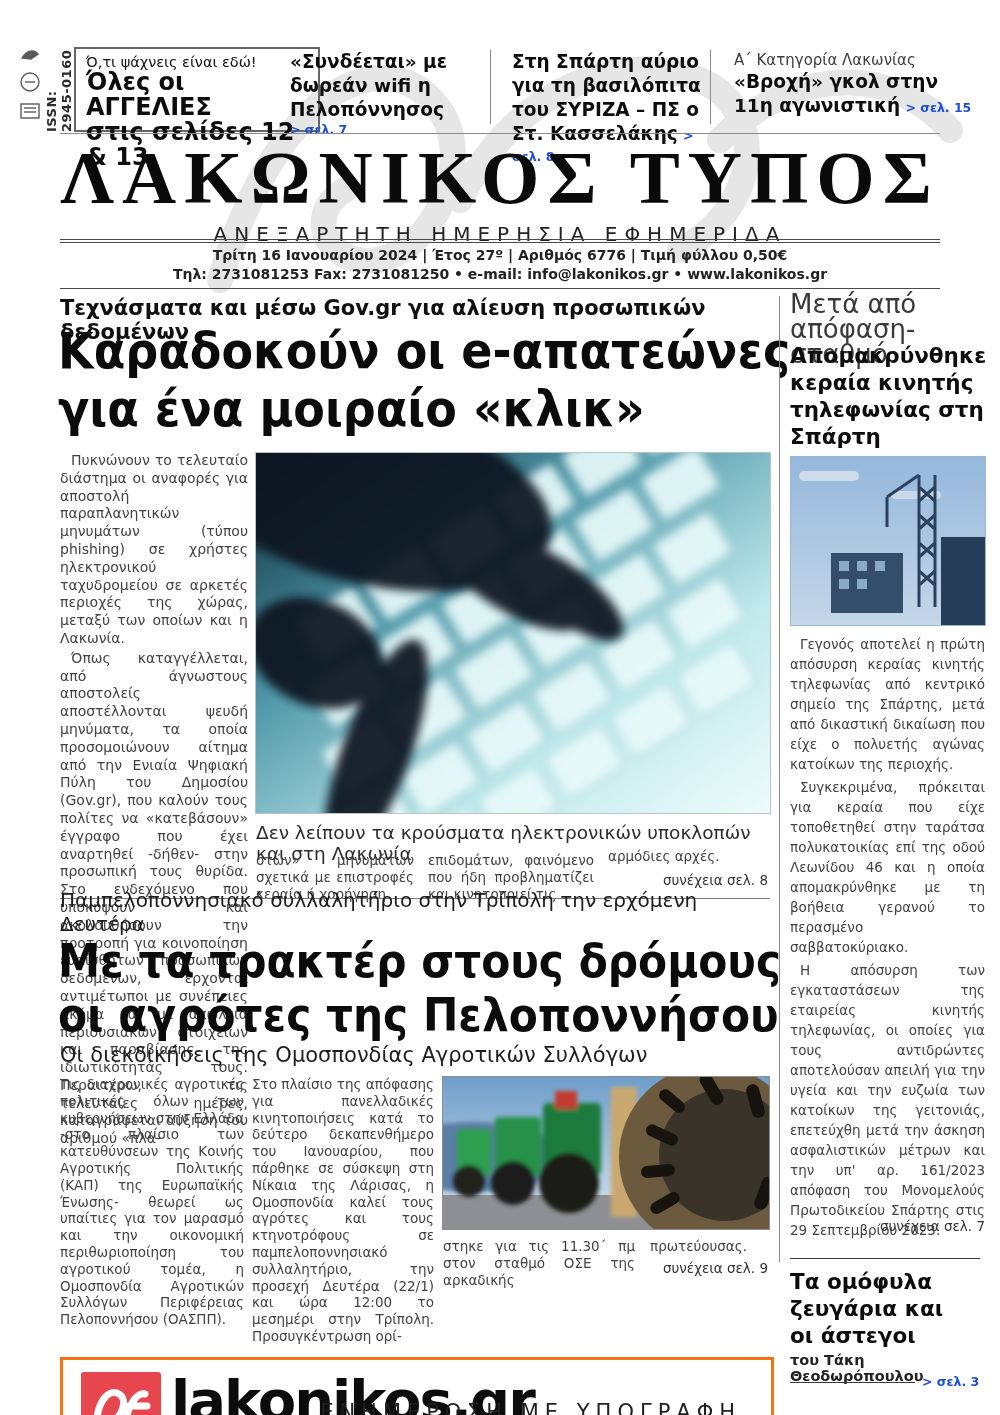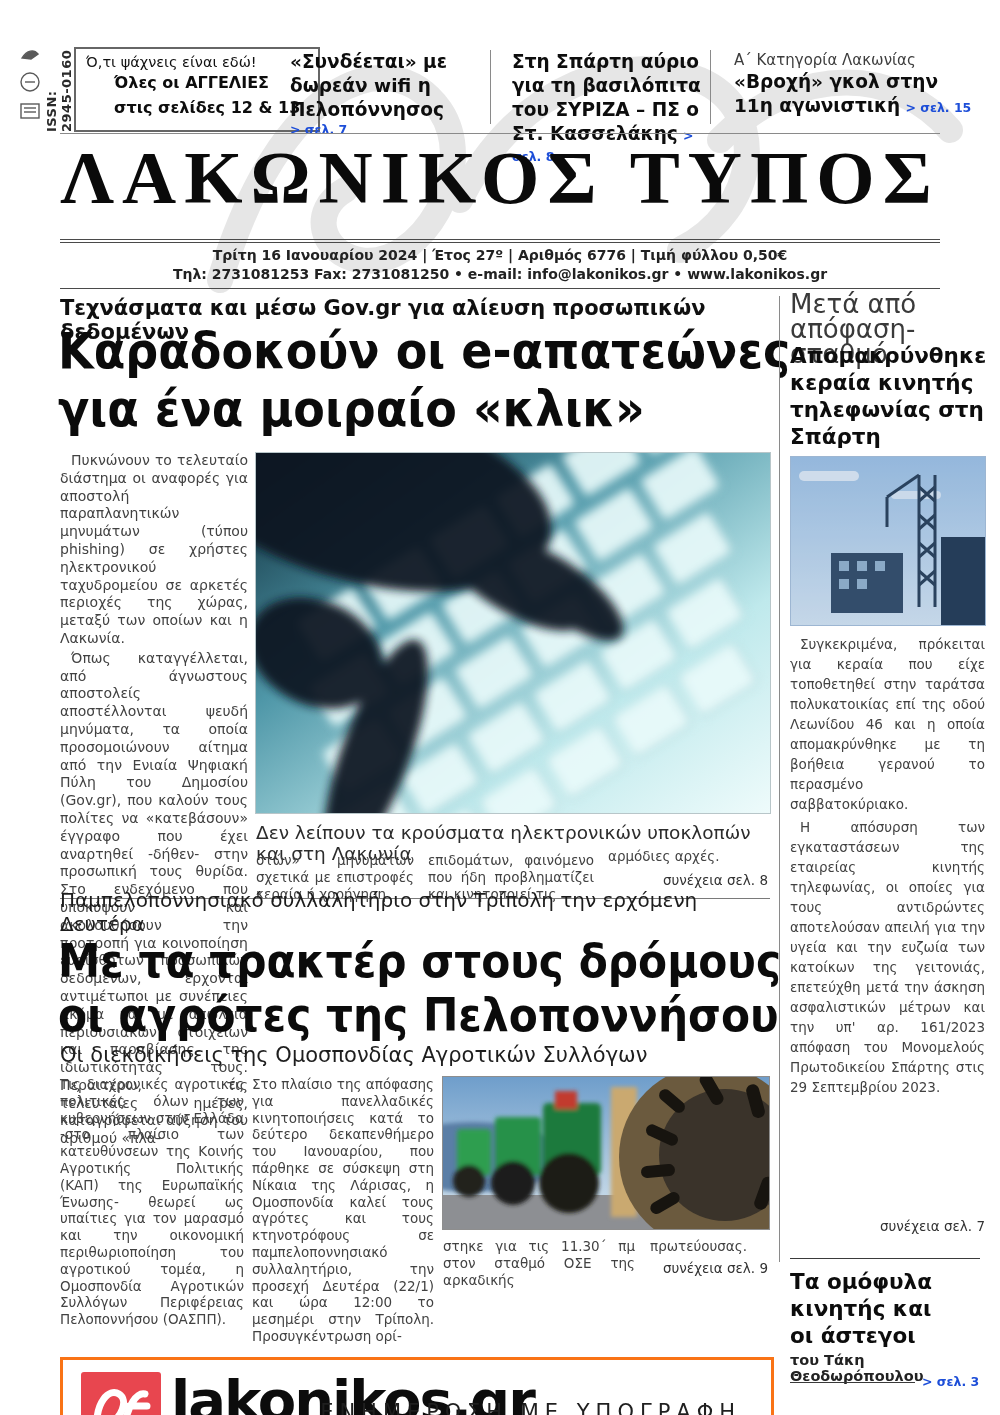--- a/index.html
+++ b/index.html
@@ -10,21 +10,21 @@
   .vrule{position:absolute;background:#8a8a8a;width:1px;}
 
   
   .issn{position:absolute;left:44px;top:46px;height:86px;
         writing-mode:vertical-rl;transform:rotate(180deg);
         font-size:13px;font-weight:bold;color:#2a2a2a;letter-spacing:.5px;}
   .elta{position:absolute;left:18px;top:46px;width:24px;height:86px;color:#555;}
   .adbox{position:absolute;left:74px;top:47px;width:222px;height:76px;border:2px solid #666;
          padding:5px 10px 0 10px;}
   .adbox .l0{font-size:14.5px;color:#111;}
-  .adbox .l1,.adbox .l2{font-size:16px;font-weight:bold;color:#0d0d0d;line-height:25px;margin-left:28px;}
+  .adbox .l1,.adbox .l2{font-size:24px;font-weight:bold;color:#0d0d0d;line-height:25px;}
   .teaser{position:absolute;top:50px;margin-left:12px;}
   .t-title{font-size:18.5px;font-weight:bold;line-height:24px;color:#0d0d0d;}
   .t-kicker{font-size:15px;color:#3d3d3d;line-height:20px;}
   .t-page{font-size:12.5px;font-weight:bold;color:#1d4ed8;}
   .teaser .inlinepage{display:inline;}
 
   
   .masthead{position:absolute;left:60px;top:138px;width:880px;text-align:center;}
   .mast-title{font-family:"Liberation Serif","DejaVu Serif",serif;font-weight:bold;
               font-size:75px;letter-spacing:8px;color:#0a0a0a;line-height:80px;white-space:nowrap;}
@@ -115,20 +115,21 @@
   <div class="teaser" style="left:722px;width:240px;">
     <div class="t-kicker">Α΄ Κατηγορία Λακωνίας</div>
     <span class="t-title">«Βροχή» γκολ στην 11η αγωνιστική</span>
     <span class="t-page inlinepage">&gt; σελ. 15</span>
   </div>
 
   <div class="rule" style="left:60px;top:133px;width:880px;background:#8a8a8a;"></div>
 
   <div class="masthead">
     <div class="mast-title">ΛΑΚΩΝΙΚΟΣ ΤΥΠΟΣ</div>
+    <div class="mast-sub">ΑΝΕΞΑΡΤΗΤΗ ΗΜΕΡΗΣΙΑ ΕΦΗΜΕΡΙΔΑ</div>
   </div>
   <div class="rule" style="left:60px;top:239px;width:880px;"></div>
   <div class="rule" style="left:60px;top:242px;width:880px;"></div>
   <div class="dateline">
     <div>Τρίτη 16 Ιανουαρίου 2024 | Έτος 27º | Αριθμός 6776 | Τιμή φύλλου 0,50€</div>
     <div>Τηλ: 2731081253 Fax: 2731081250 • e-mail: info@lakonikos.gr • www.lakonikos.gr</div>
   </div>
   <div class="rule" style="left:60px;top:288px;width:880px;"></div>
 
   <div class="abs kicker" style="left:60px;top:296px;width:710px;">Τεχνάσματα και μέσω Gov.gr για αλίευση προσωπικών δεδομένων</div>
@@ -311,25 +312,26 @@
       <rect x="48" y="104" width="10" height="10" fill="#9db7cf"></rect>
       <rect x="66" y="104" width="10" height="10" fill="#9db7cf"></rect>
       <rect x="84" y="104" width="10" height="10" fill="#9db7cf"></rect>
       <rect x="48" y="122" width="10" height="10" fill="#9db7cf"></rect>
       <rect x="66" y="122" width="10" height="10" fill="#9db7cf"></rect>
       <rect width="194" height="168" fill="#3f6ea6" opacity="0.18"></rect>
     </svg>
   </figure>
 
   <div class="abs sb-body" style="left:790px;top:634px;width:195px;">
+    <p>Γεγονός αποτελεί η πρώτη απόσυρση κεραίας κινητής τηλεφωνίας από κεντρικό σημείο της Σπάρτης, μετά από δικαστική δικαίωση που είχε ο πολυετής αγώνας κατοίκων της περιοχής.</p>
     <p>Συγκεκριμένα, πρόκειται για κεραία που είχε τοποθετηθεί στην ταράτσα πολυκατοικίας επί της οδού Λεωνίδου 46 και η οποία απομακρύνθηκε με τη βοήθεια γερανού το περασμένο σαββατοκύριακο.</p>
     <p>Η απόσυρση των εγκαταστάσεων της εταιρείας κινητής τηλεφωνίας, οι οποίες για τους αντιδρώντες αποτελούσαν απειλή για την υγεία και την ευζωία των κατοίκων της γειτονιάς, επετεύχθη μετά την άσκηση ασφαλιστικών μέτρων και την υπ' αρ. 161/2023 απόφαση του Μονομελούς Πρωτοδικείου Σπάρτης στις 29 Σεπτεμβρίου 2023.</p>
   </div>
   <div class="abs continues" style="left:790px;top:1218px;width:195px;">συνέχεια σελ. 7</div>
 
   <div class="rule" style="left:790px;top:1258px;width:190px;background:#3a3a3a;"></div>
 
-  <div class="abs op-title" style="left:790px;top:1268px;width:160px;">Τα ομόφυλα κινητής και οι άστεγοι</div>
+  <div class="abs op-title" style="left:790px;top:1268px;width:160px;">Τα ομόφυλα ζευγάρια και οι άστεγοι</div>
   <div class="abs op-author" style="left:790px;top:1352px;width:195px;">του Τάκη Θεοδωρόπουλου</div>
   <div class="rule" style="left:790px;top:1382px;width:125px;background:#3a3a3a;"></div>
   <div class="abs t-page" style="left:922px;top:1374px;">&gt; σελ. 3</div>
 
 </div>
 
 </body></html>

